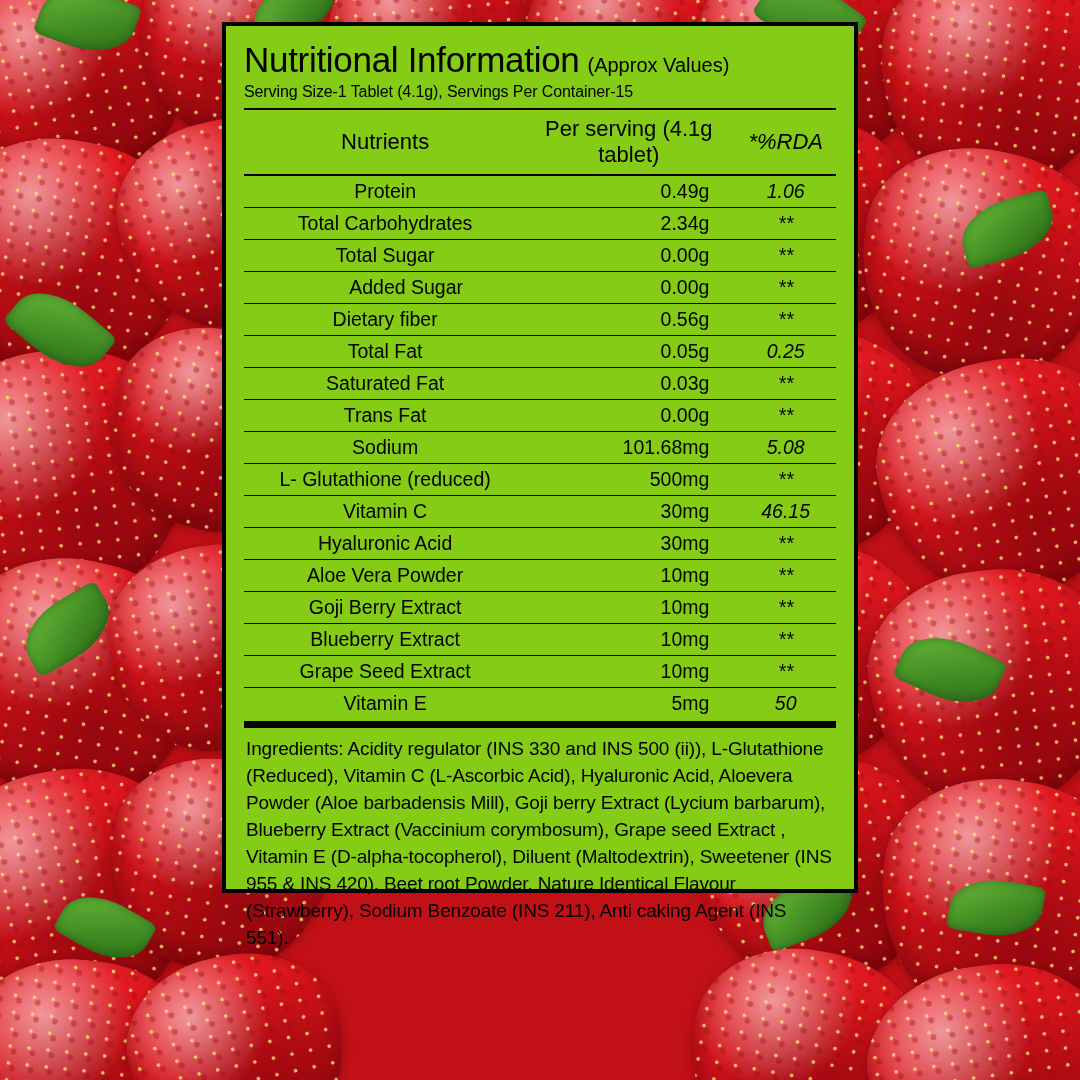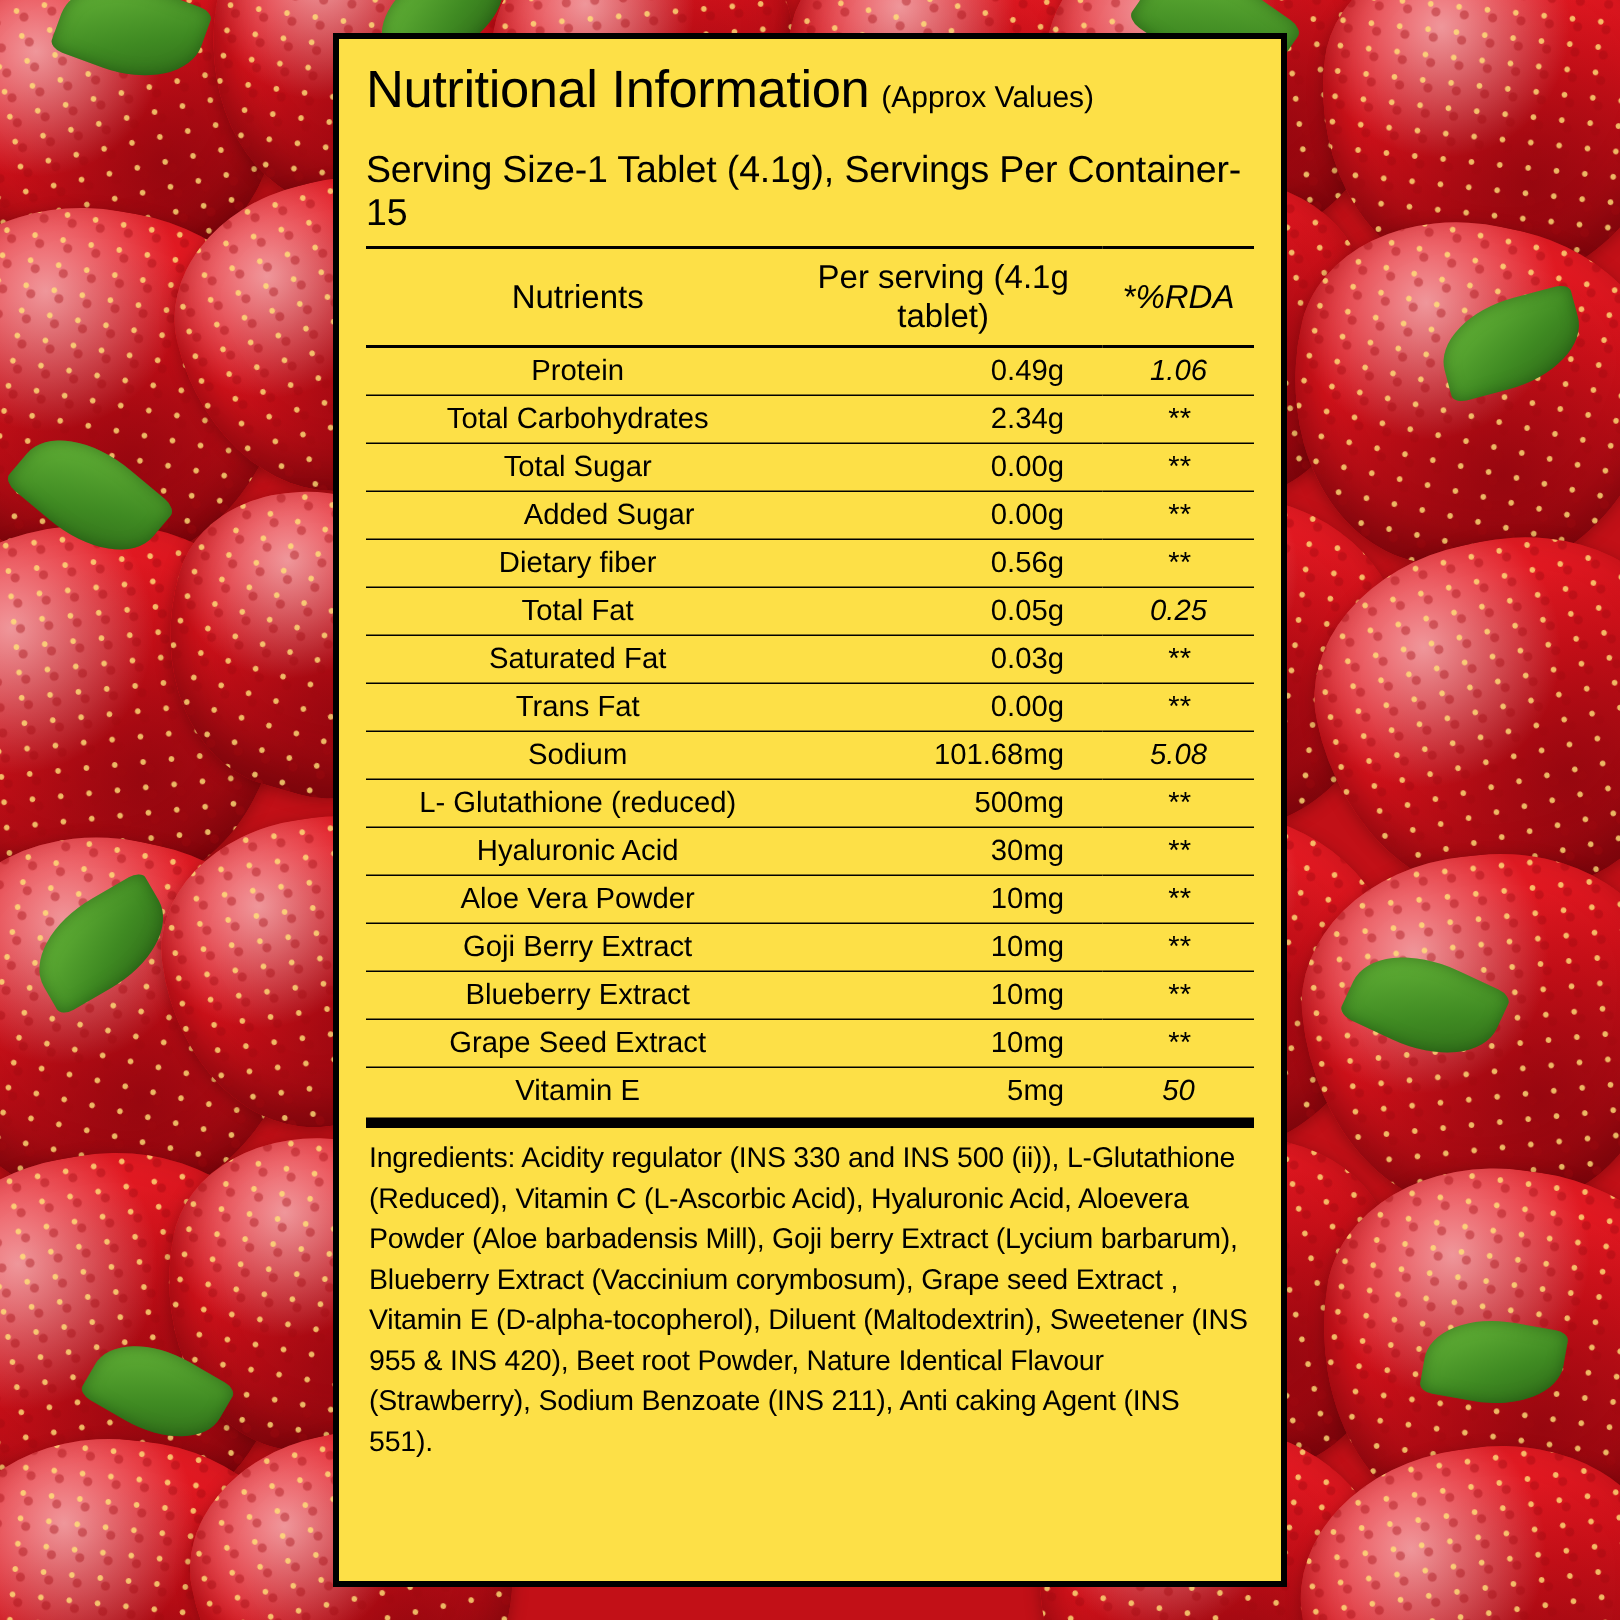--- a/index.html
+++ b/index.html
@@ -49,22 +49,22 @@
     border-radius: 60% 10% 60% 10%;
     box-shadow: inset 0 0 10px rgba(20,60,10,.5);
   }
 
   
   #label-card {
     position: absolute;
     left: 222px;
     top: 22px;
     width: 636px;
-    height: 1036px;
-    background: #fde047;
+    height: 871px;
+    background: #84cc16;
     border: 4px solid #000;
     box-sizing: border-box;
     padding: 16px 18px 12px 18px;
     color: #000;
   }
 
   .title-row {
     display: flex;
     align-items: baseline;
     gap: 8px;
@@ -73,22 +73,22 @@
     font-size: 35px;
     font-weight: 400;
     letter-spacing: -0.3px;
     line-height: 1.05;
   }
   .approx {
     font-size: 20px;
     white-space: nowrap;
   }
   .serving {
-    font-size: 25px;
-    margin-top: 20px;
+    font-size: 16px;
+    margin-top: 4px;
     margin-bottom: 7px;
     letter-spacing: -0.1px;
   }
 
   table.nutri {
     width: 100%;
     border-collapse: collapse;
     font-size: 19.5px;
   }
   table.nutri th, table.nutri td {
@@ -226,20 +226,25 @@
           <td class="c-name">Sodium</td>
           <td class="c-val">101.68mg</td>
           <td class="c-rda">5.08</td>
         </tr>
         <tr>
           <td class="c-name">L- Glutathione (reduced)</td>
           <td class="c-val">500mg</td>
           <td class="c-rda">**</td>
         </tr>
         <tr>
+          <td class="c-name">Vitamin C</td>
+          <td class="c-val">30mg</td>
+          <td class="c-rda">46.15</td>
+        </tr>
+        <tr>
           <td class="c-name">Hyaluronic Acid</td>
           <td class="c-val">30mg</td>
           <td class="c-rda">**</td>
         </tr>
         <tr>
           <td class="c-name">Aloe Vera Powder</td>
           <td class="c-val">10mg</td>
           <td class="c-rda">**</td>
         </tr>
         <tr>

